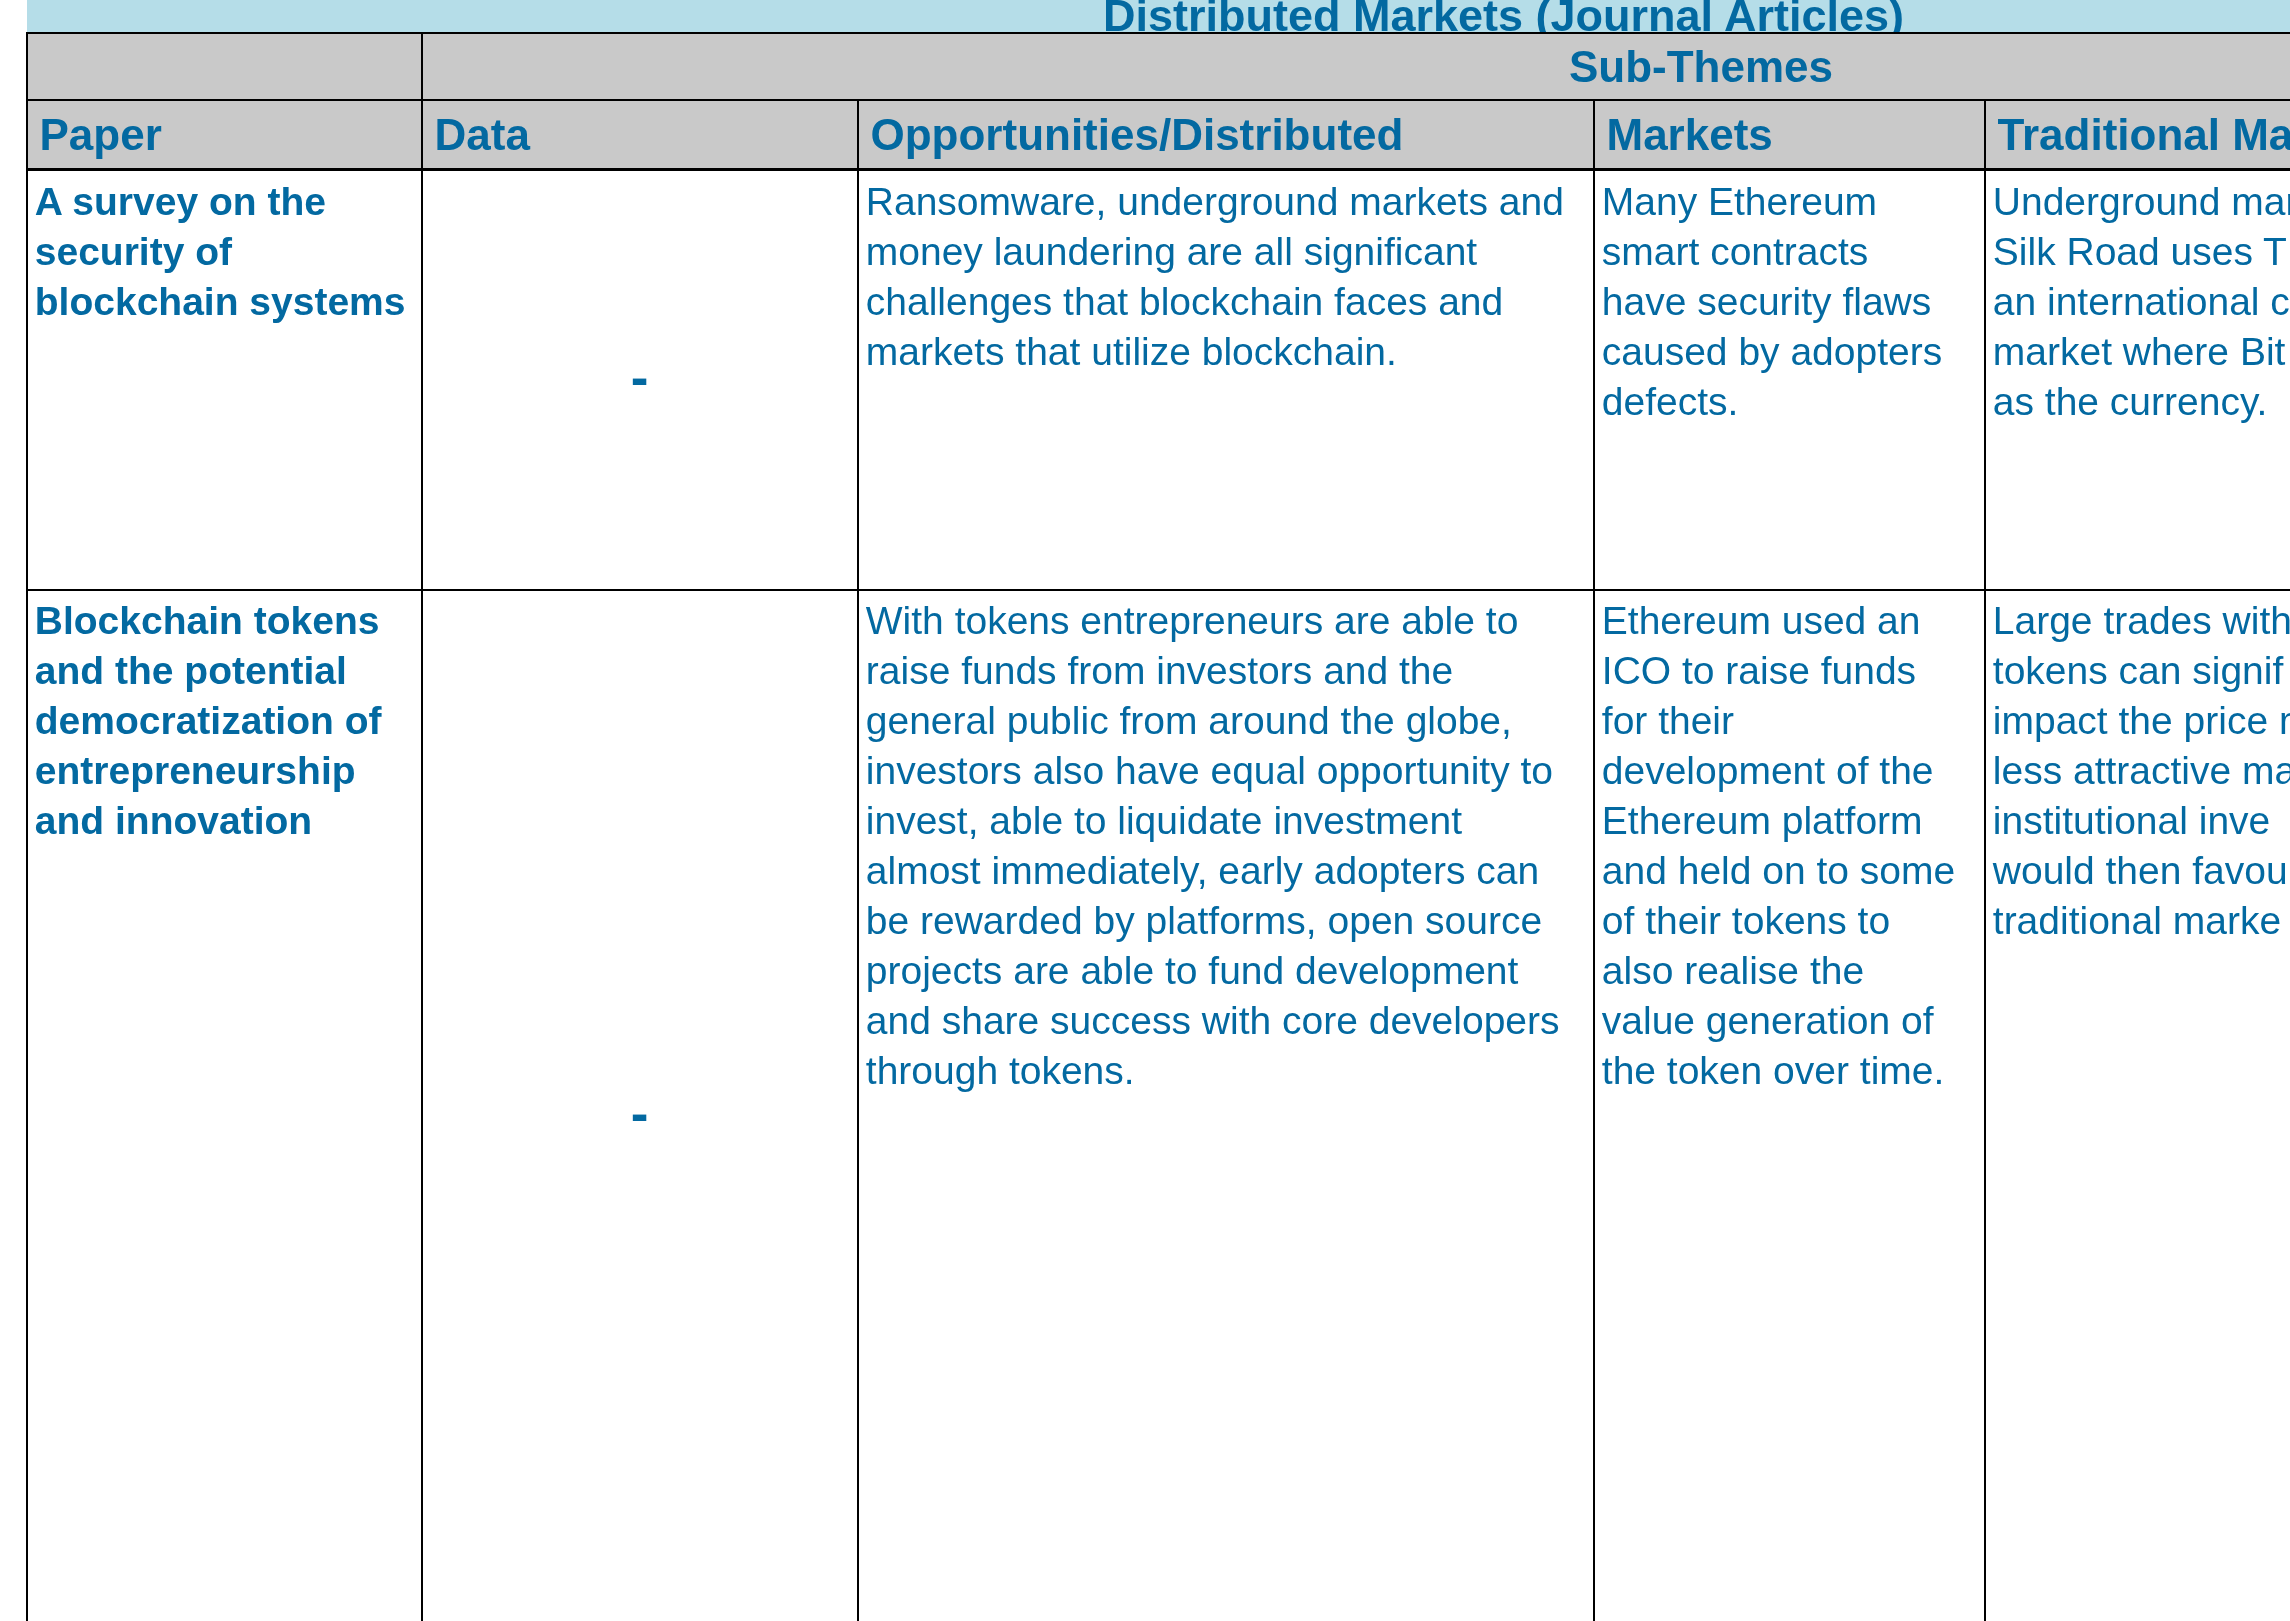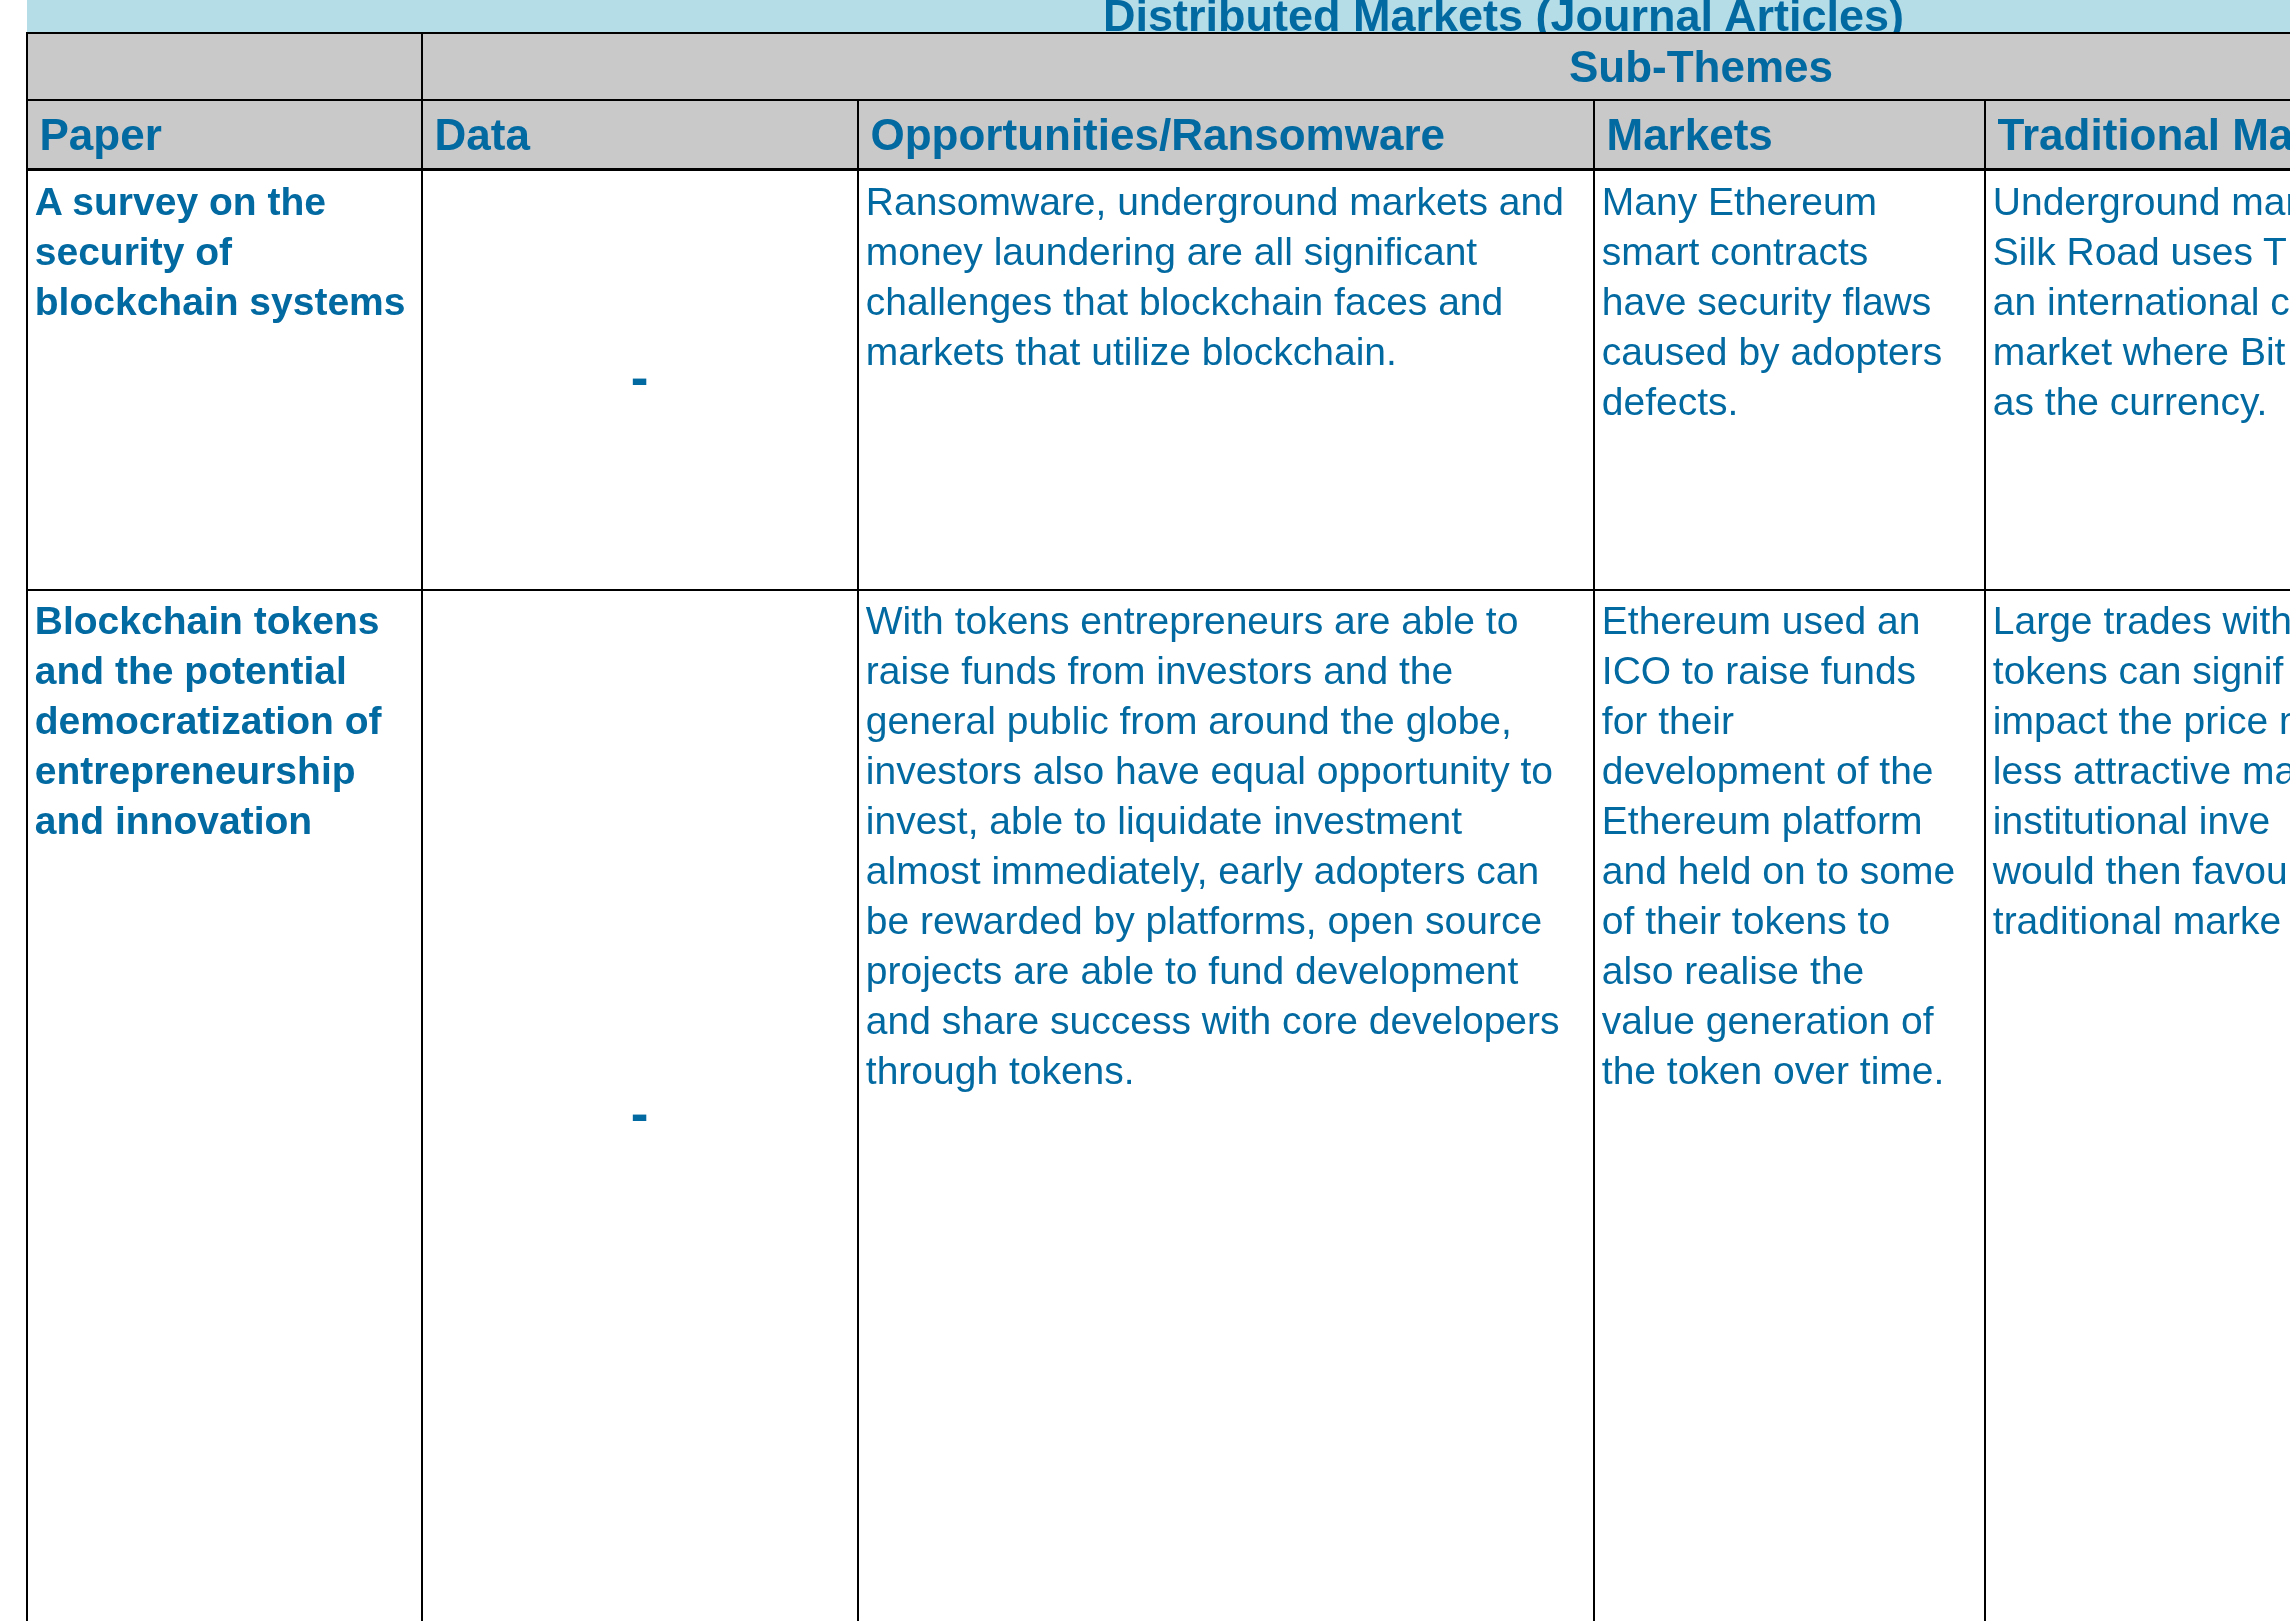--- a/index.html
+++ b/index.html
@@ -133,21 +133,21 @@
     </tr>
 
     <tr class="subthemes-row">
       <td></td>
       <td colspan="4" class="subthemes-cell">Sub-Themes</td>
     </tr>
 
     <tr class="header-row">
       <td>Paper</td>
       <td>Data</td>
-      <td>Opportunities/Ransomware</td>
+      <td>Opportunities/Distributed</td>
       <td>Markets</td>
       <td>Traditional Markets</td>
     </tr>
 
     <tr class="body-row-1">
       <td class="paper-cell">A survey on the
 security of
 blockchain systems</td>
       <td class="data-cell data-cell-middle">
         <span class="dash">-</span>

